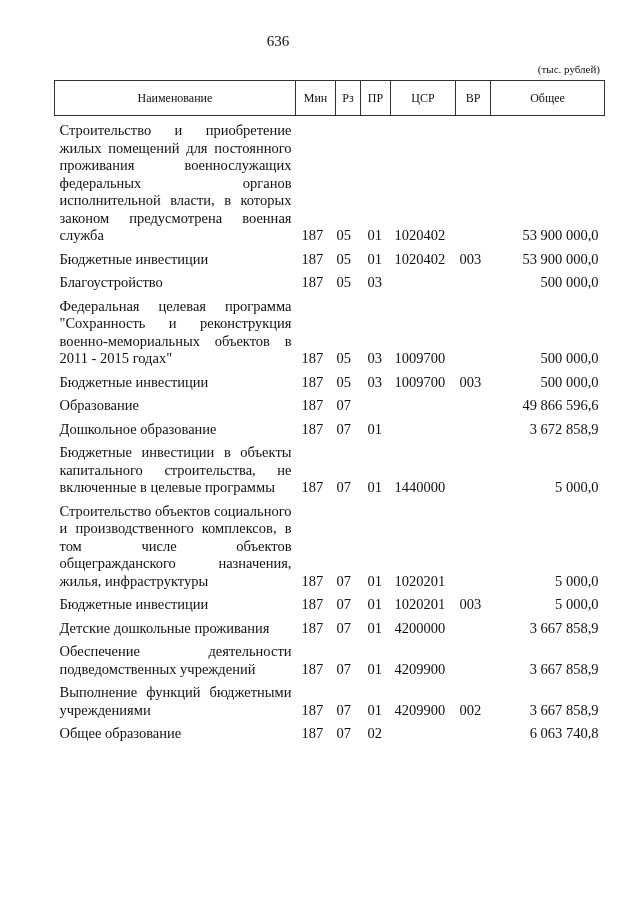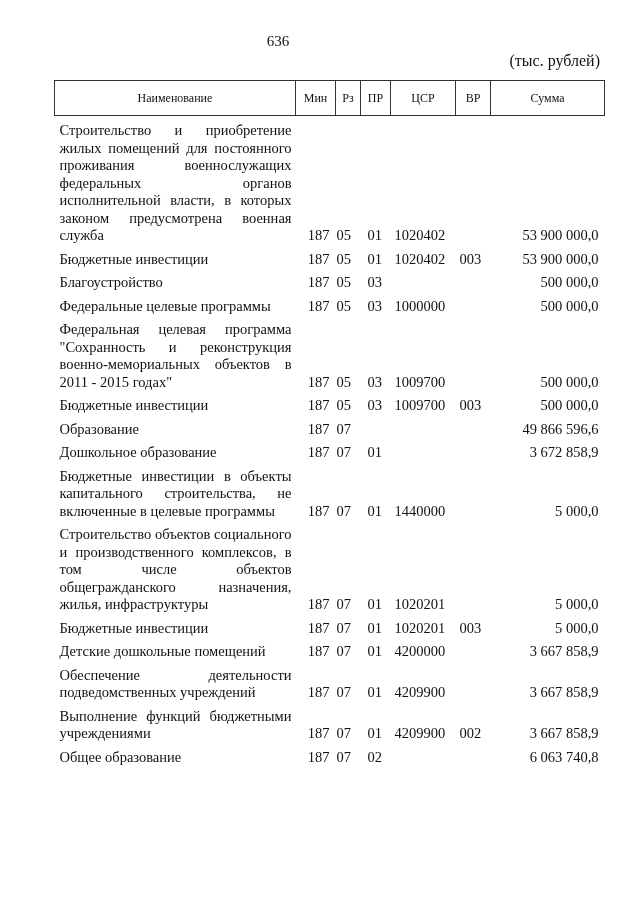--- a/index.html
+++ b/index.html
@@ -6,21 +6,21 @@
     body {
       width: 640px; height: 905px; position: relative; overflow: hidden;
       font-family: "Liberation Serif", "DejaVu Serif", serif;
       color: #111111; font-size: 14.5px;
     }
     .page-number {
       position: absolute; top: 33px; left: 0; width: 556px;
       text-align: center; font-size: 15px;
     }
     .units {
-      position: absolute; top: 52px; right: 40px; font-size: 16px;
+      position: absolute; top: 63px; right: 40px; font-size: 11px;
     }
     table.budget {
       position: absolute; top: 80px; left: 54px;
       width: 550px; border-collapse: collapse; table-layout: fixed;
     }
     table.budget col.c-name { width: 241px; }
     table.budget col.c-min { width: 40px; }
     table.budget col.c-rz { width: 25px; }
     table.budget col.c-pr { width: 30px; }
     table.budget col.c-csr { width: 65px; }
@@ -30,21 +30,21 @@
       border: 1px solid #333;
       font-weight: normal; text-align: center;
       height: 34px; padding: 0; font-size: 12px;
     }
     tbody td {
       vertical-align: bottom; padding: 0; line-height: 17.5px;
       font-size: 14.5px;
     }
     tbody tr td { padding-top: 6px; }
     td.name { text-align: justify; text-align-last: left; padding-left: 5px !important; padding-right: 4px !important; }
-    td.min { padding-left: 6px !important; text-align: center; }
+    td.min { padding-left: 6px !important; }
     td.rz { padding-left: 1px !important; }
     td.pr { padding-left: 7px !important; }
     td.csr { padding-left: 4px !important; }
     td.vr { padding-left: 4px !important; }
     td.sum { text-align: right; padding-right: 6px !important; font-family: Liberation Serif, serif; }
   </style>
 </head>
 <body>
 
 <div class="page-number">636</div>
@@ -61,21 +61,21 @@
       <col class="c-sum">
   </colgroup>
   <thead>
     <tr>
       <th>Наименование</th>
       <th>Мин</th>
       <th>Рз</th>
       <th>ПР</th>
       <th>ЦСР</th>
       <th>ВР</th>
-      <th>Сумма</th>
+      <th>Общее</th>
     </tr>
   </thead>
   <tbody id="table-body">
       <tr>
         <td class="name">Строительство и приобретение жилых помещений для постоянного проживания военнослужащих федеральных органов исполнительной власти, в которых законом предусмотрена военная служба</td>
         <td class="min">187</td>
         <td class="rz">05</td>
         <td class="pr">01</td>
         <td class="csr">1020402</td>
         <td class="vr"></td>
@@ -89,29 +89,20 @@
         <td class="csr">1020402</td>
         <td class="vr">003</td>
         <td class="sum">53 900 000,0</td>
       </tr>
       <tr>
         <td class="name">Благоустройство</td>
         <td class="min">187</td>
         <td class="rz">05</td>
         <td class="pr">03</td>
         <td class="csr"></td>
-        <td class="vr"></td>
-        <td class="sum">500 000,0</td>
-      </tr>
-      <tr>
-        <td class="name">Федеральные целевые программы</td>
-        <td class="min">187</td>
-        <td class="rz">05</td>
-        <td class="pr">03</td>
-        <td class="csr">1000000</td>
         <td class="vr"></td>
         <td class="sum">500 000,0</td>
       </tr>
       <tr>
         <td class="name">Федеральная целевая программа "Сохранность и реконструкция военно-мемориальных объектов в 2011 - 2015 годах"</td>
         <td class="min">187</td>
         <td class="rz">05</td>
         <td class="pr">03</td>
         <td class="csr">1009700</td>
         <td class="vr"></td>
@@ -165,21 +156,21 @@
       <tr>
         <td class="name">Бюджетные инвестиции</td>
         <td class="min">187</td>
         <td class="rz">07</td>
         <td class="pr">01</td>
         <td class="csr">1020201</td>
         <td class="vr">003</td>
         <td class="sum">5 000,0</td>
       </tr>
       <tr>
-        <td class="name">Детские дошкольные помещений</td>
+        <td class="name">Детские дошкольные проживания</td>
         <td class="min">187</td>
         <td class="rz">07</td>
         <td class="pr">01</td>
         <td class="csr">4200000</td>
         <td class="vr"></td>
         <td class="sum">3 667 858,9</td>
       </tr>
       <tr>
         <td class="name">Обеспечение деятельности подведомственных учреждений</td>
         <td class="min">187</td>

